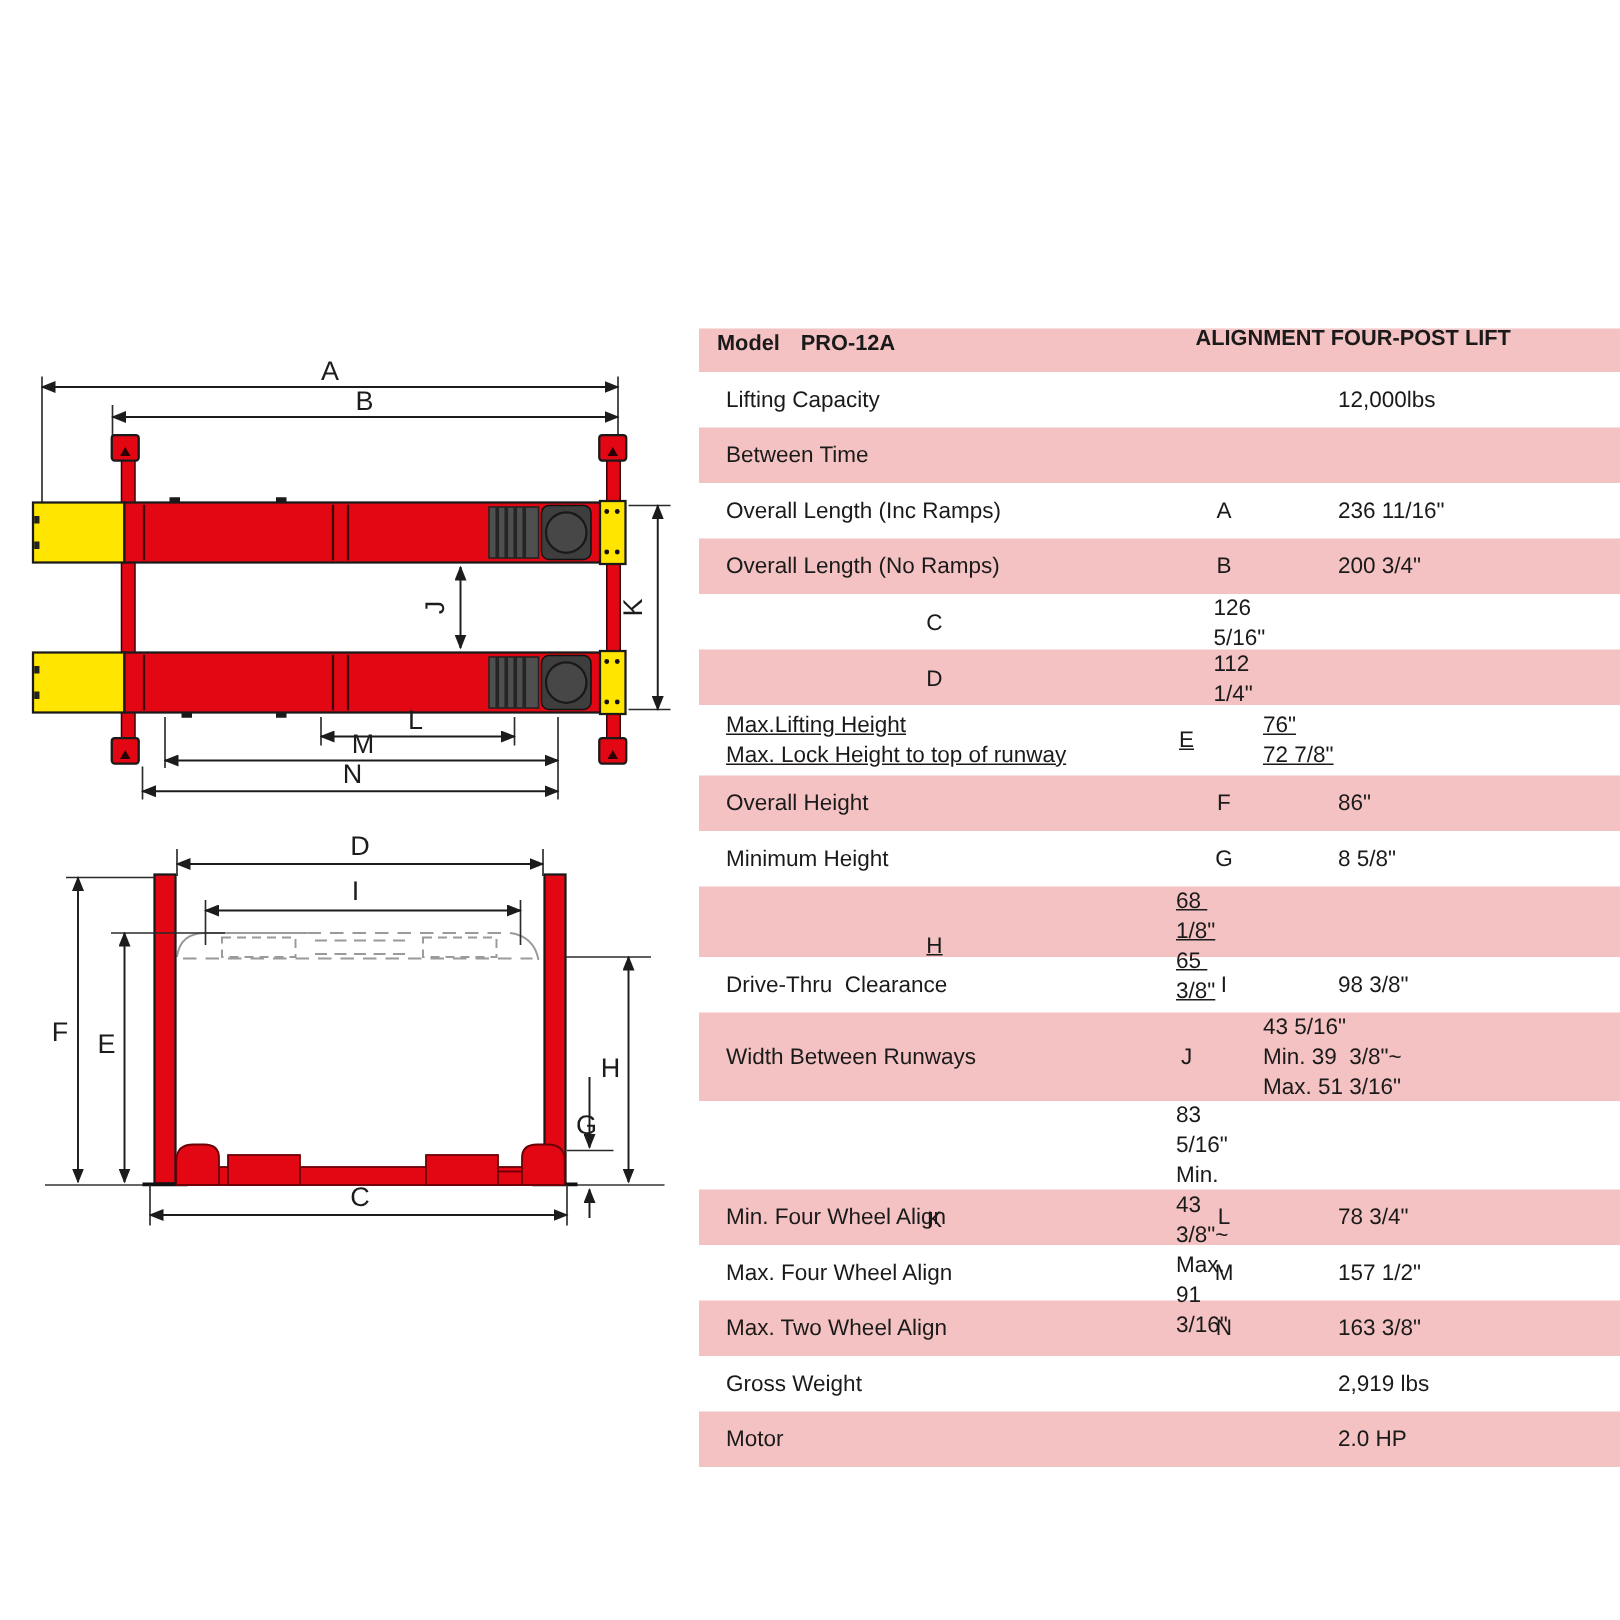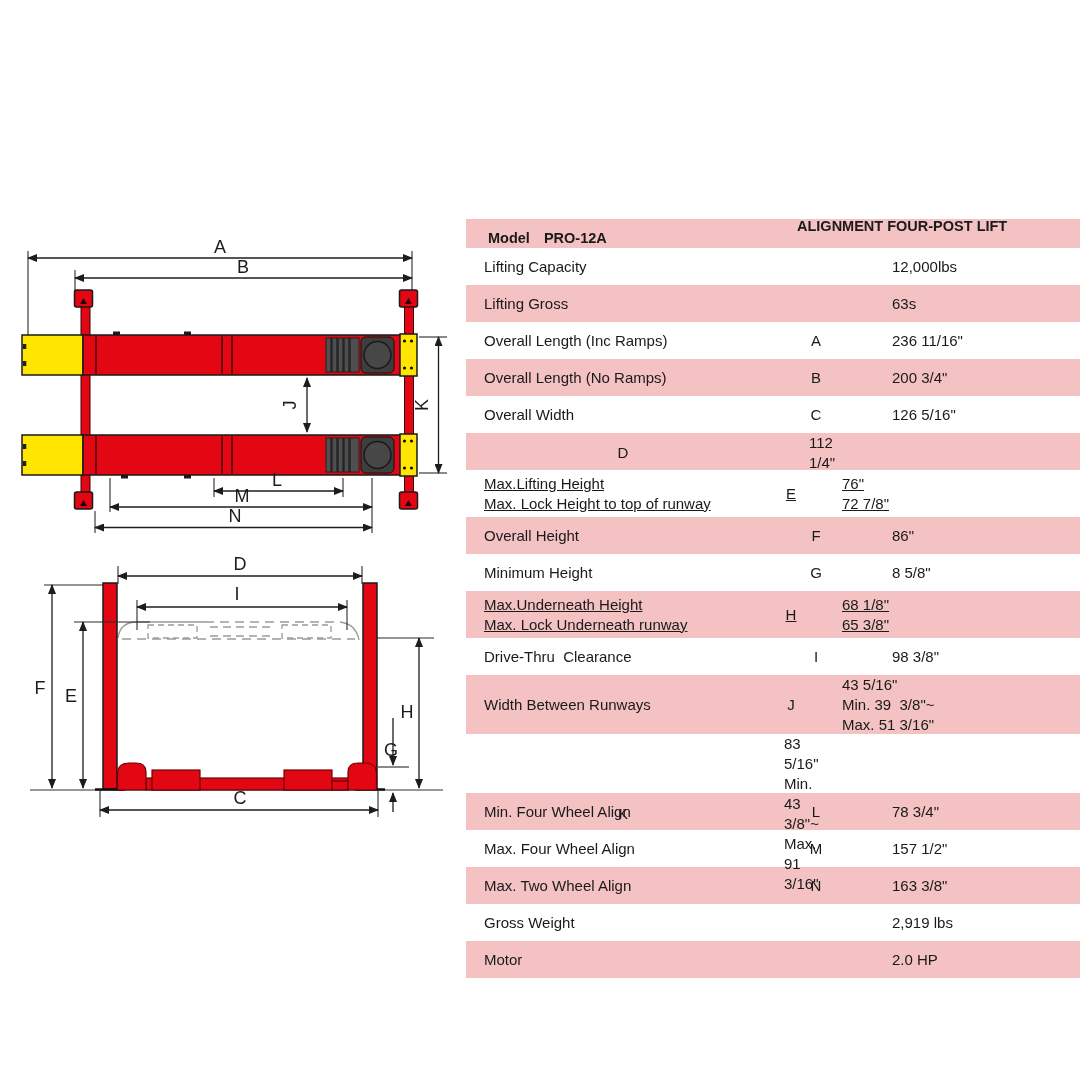--- a/index.html
+++ b/index.html
@@ -11,22 +11,22 @@
   
   .diagram-wrap { position:absolute; left:0; top:230px; width:470px; height:620px; }
   .dim { font-size:18px; fill:#1c1c1c; text-anchor:middle; font-family:"Liberation Sans",sans-serif; }
   .dimline { stroke:#1c1c1c; stroke-width:1.3; fill:none; }
   .extline { stroke:#2b2b2b; stroke-width:1.1; fill:none; }
   .ghost   { stroke:#9a9a9a; stroke-width:1.3; fill:none; }
 
   
   .spec-table { position:absolute; left:466px; top:219px; width:614px; font-size:15px; line-height:20px; }
   .thead {
-    position:relative; height:29px; background:#f4c2c2; display:flex; align-items:flex-end;
-    padding-left:22px; font-weight:bold; font-size:14.5px;
+    position:relative; height:29px; background:#f4c2c2; display:flex; align-items:flex-start;
+    padding-left:12px; font-weight:bold; font-size:14.5px;
   }
   .thead .model-value { margin-left:14px; }
   .thead .table-title { position:absolute; left:331px; top:0; height:14px; display:flex; align-items:center; }
   .trow {
     display:grid; grid-template-columns:278px 58px auto; padding-left:18px;
     align-items:center; background:#ffffff;
   }
   .trow:nth-child(even) { background:#f4c2c2; }
   .trow.lines-1 { height:37px;gap:25px; }
   .trow.lines-2 { height:47px;text-decoration:underline; }
@@ -253,36 +253,34 @@
       <span class="table-title">ALIGNMENT FOUR-POST LIFT</span>
     </div>
     <div>
 
     <div class="trow lines-1">
         <div class="c-label">Lifting Capacity</div>
         <div class="c-letter"></div>
         <div class="c-value">12,000lbs</div>
       </div>
         <div class="trow lines-1">
-        <div class="c-label">Lifting Gross</div>
+        <div class="c-label">Between Time</div>
         <div class="c-letter"></div>
-        <div class="c-value">63s</div>
       </div>
         <div class="trow lines-1">
         <div class="c-label">Overall Length (Inc Ramps)</div>
         <div class="c-letter">A</div>
         <div class="c-value">236 11/16"</div>
       </div>
         <div class="trow lines-1">
         <div class="c-label">Overall Length (No Ramps)</div>
         <div class="c-letter">B</div>
         <div class="c-value">200 3/4"</div>
       </div>
         <div class="trow lines-1">
-        <div class="c-label">Overall Width</div>
         <div class="c-letter">C</div>
         <div class="c-value">126 5/16"</div>
       </div>
         <div class="trow lines-1">
         <div class="c-letter">D</div>
         <div class="c-value">112 1/4"</div>
       </div>
         <div class="trow lines-2">
         <div class="c-label">Max.Lifting Height
 Max. Lock Height to top of runway</div>
@@ -294,22 +292,20 @@
         <div class="c-label">Overall Height</div>
         <div class="c-letter">F</div>
         <div class="c-value">86"</div>
       </div>
         <div class="trow lines-1">
         <div class="c-label">Minimum Height</div>
         <div class="c-letter">G</div>
         <div class="c-value">8 5/8"</div>
       </div>
         <div class="trow lines-2">
-        <div class="c-label">Max.Underneath Height
-Max. Lock Underneath runway</div>
         <div class="c-letter">H</div>
         <div class="c-value">68 1/8"
 65 3/8"</div>
       </div>
         <div class="trow lines-1">
         <div class="c-label">Drive-Thru  Clearance</div>
         <div class="c-letter">I</div>
         <div class="c-value">98 3/8"</div>
       </div>
         <div class="trow lines-3">

